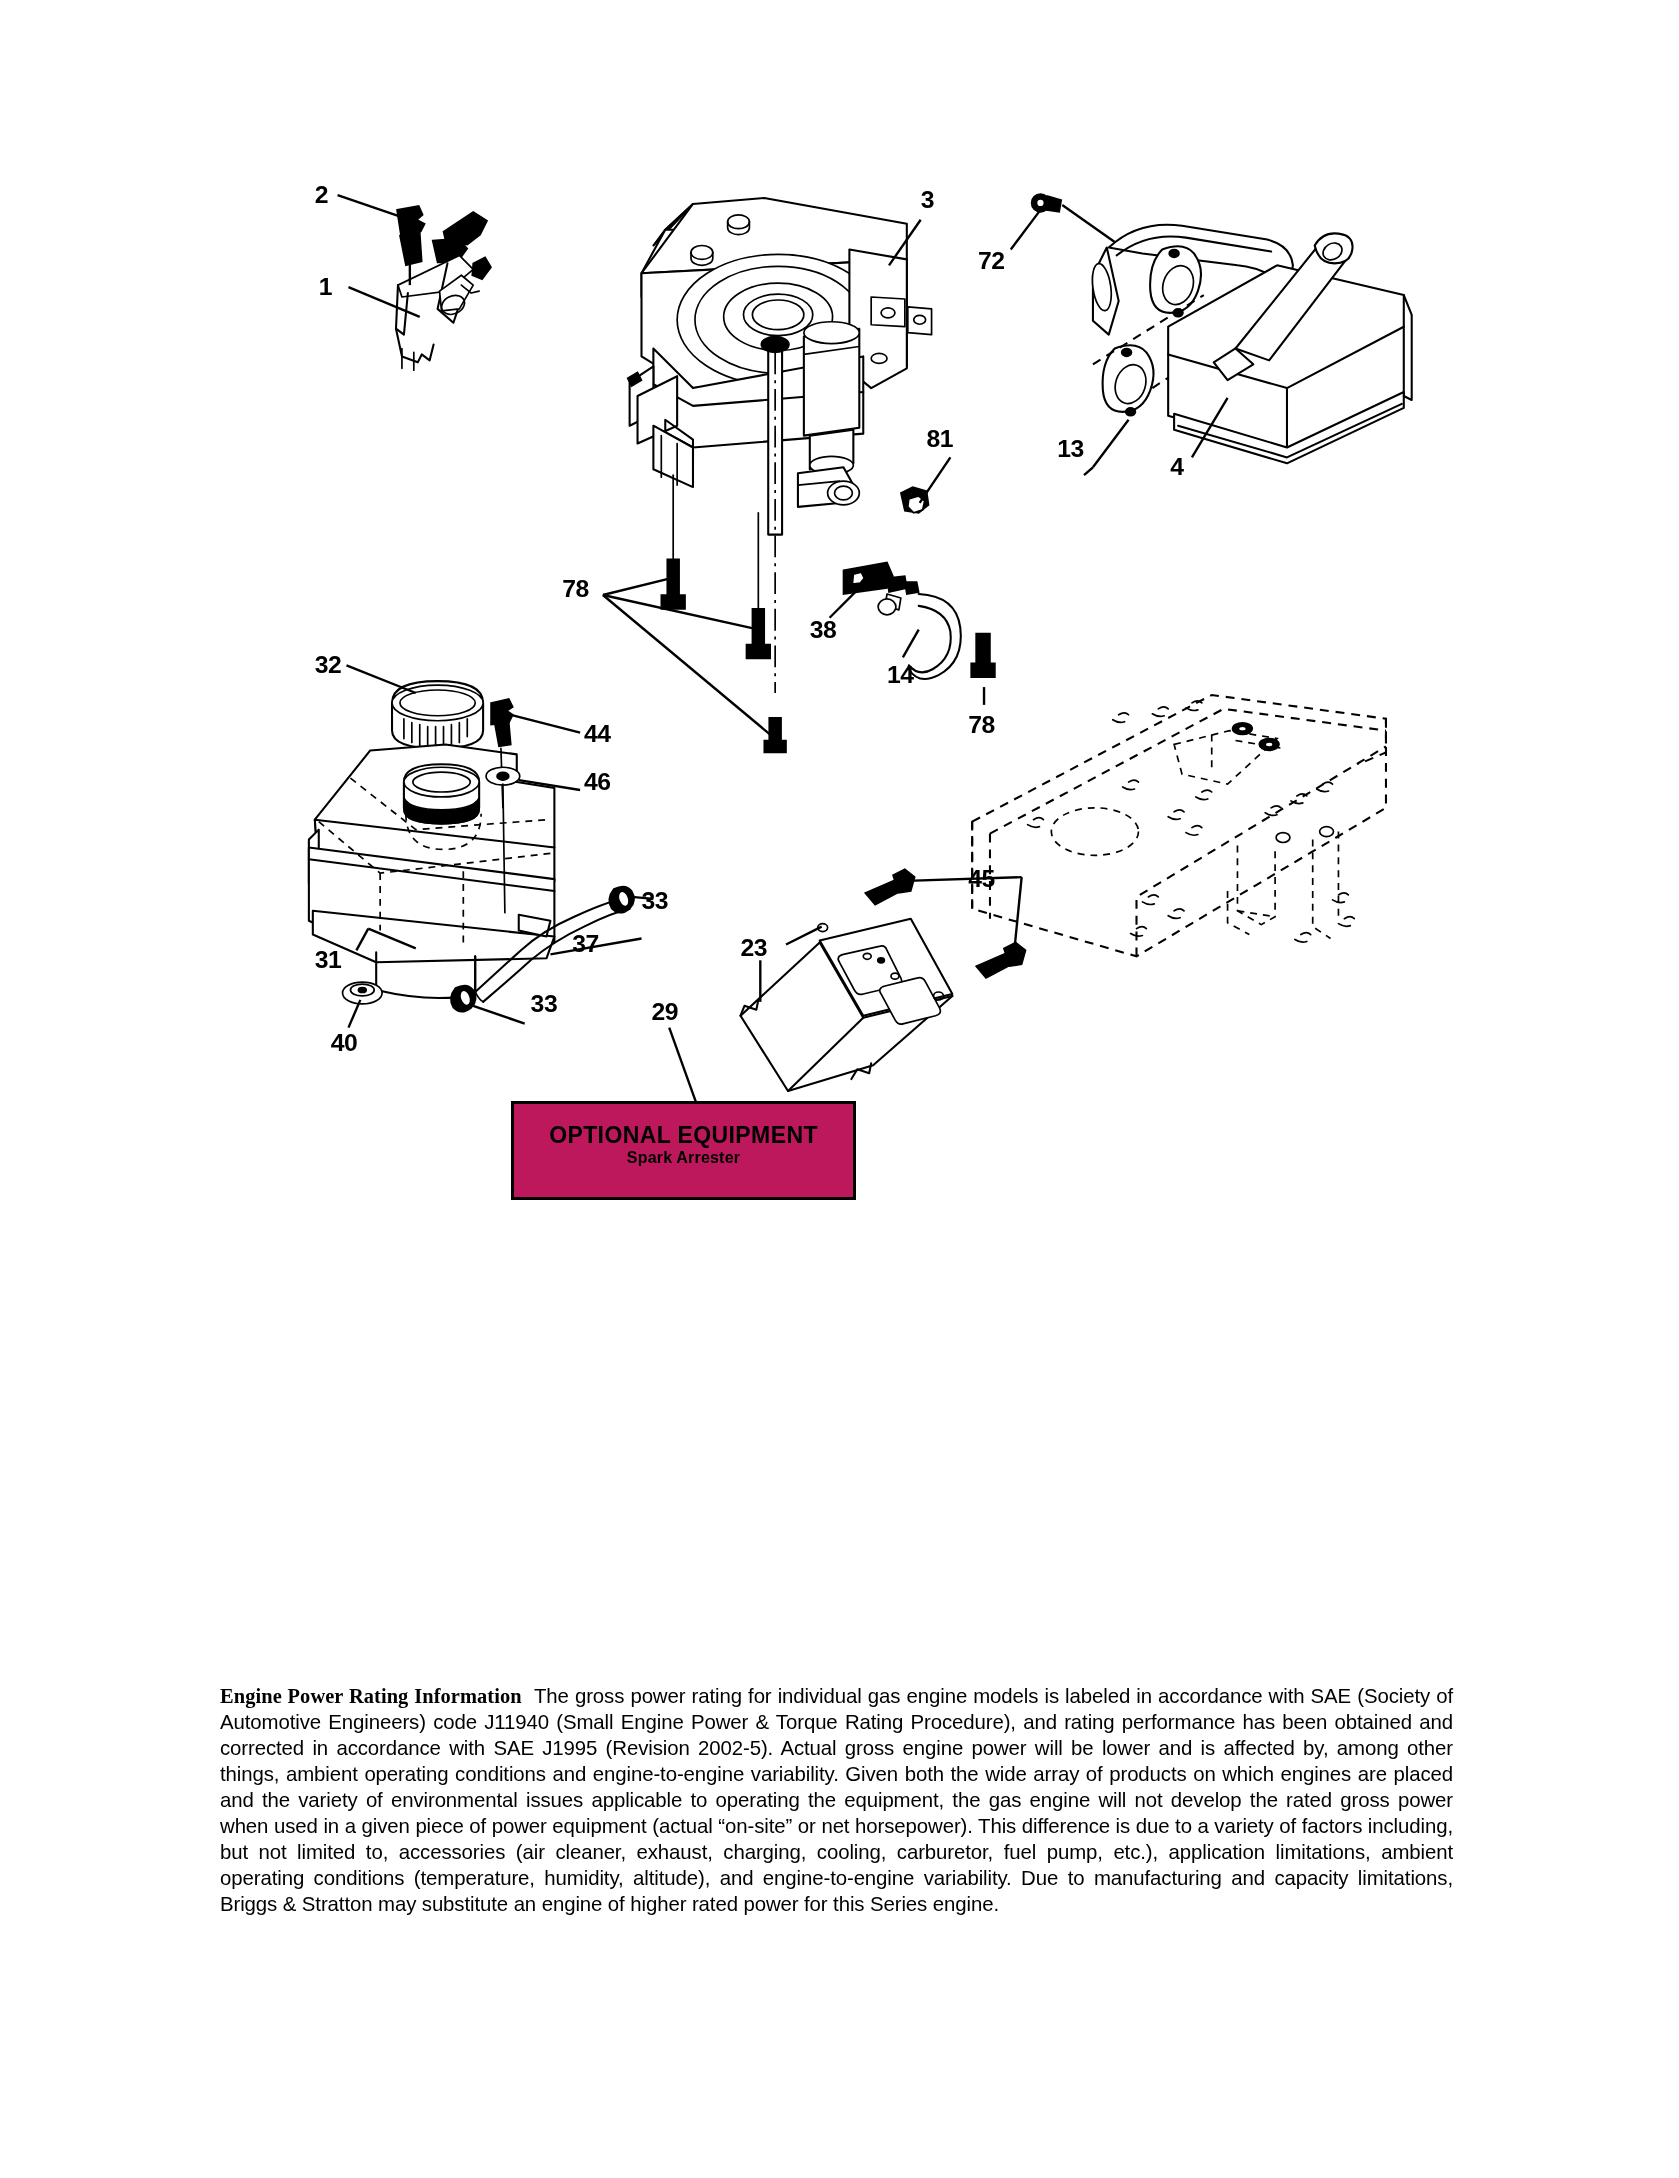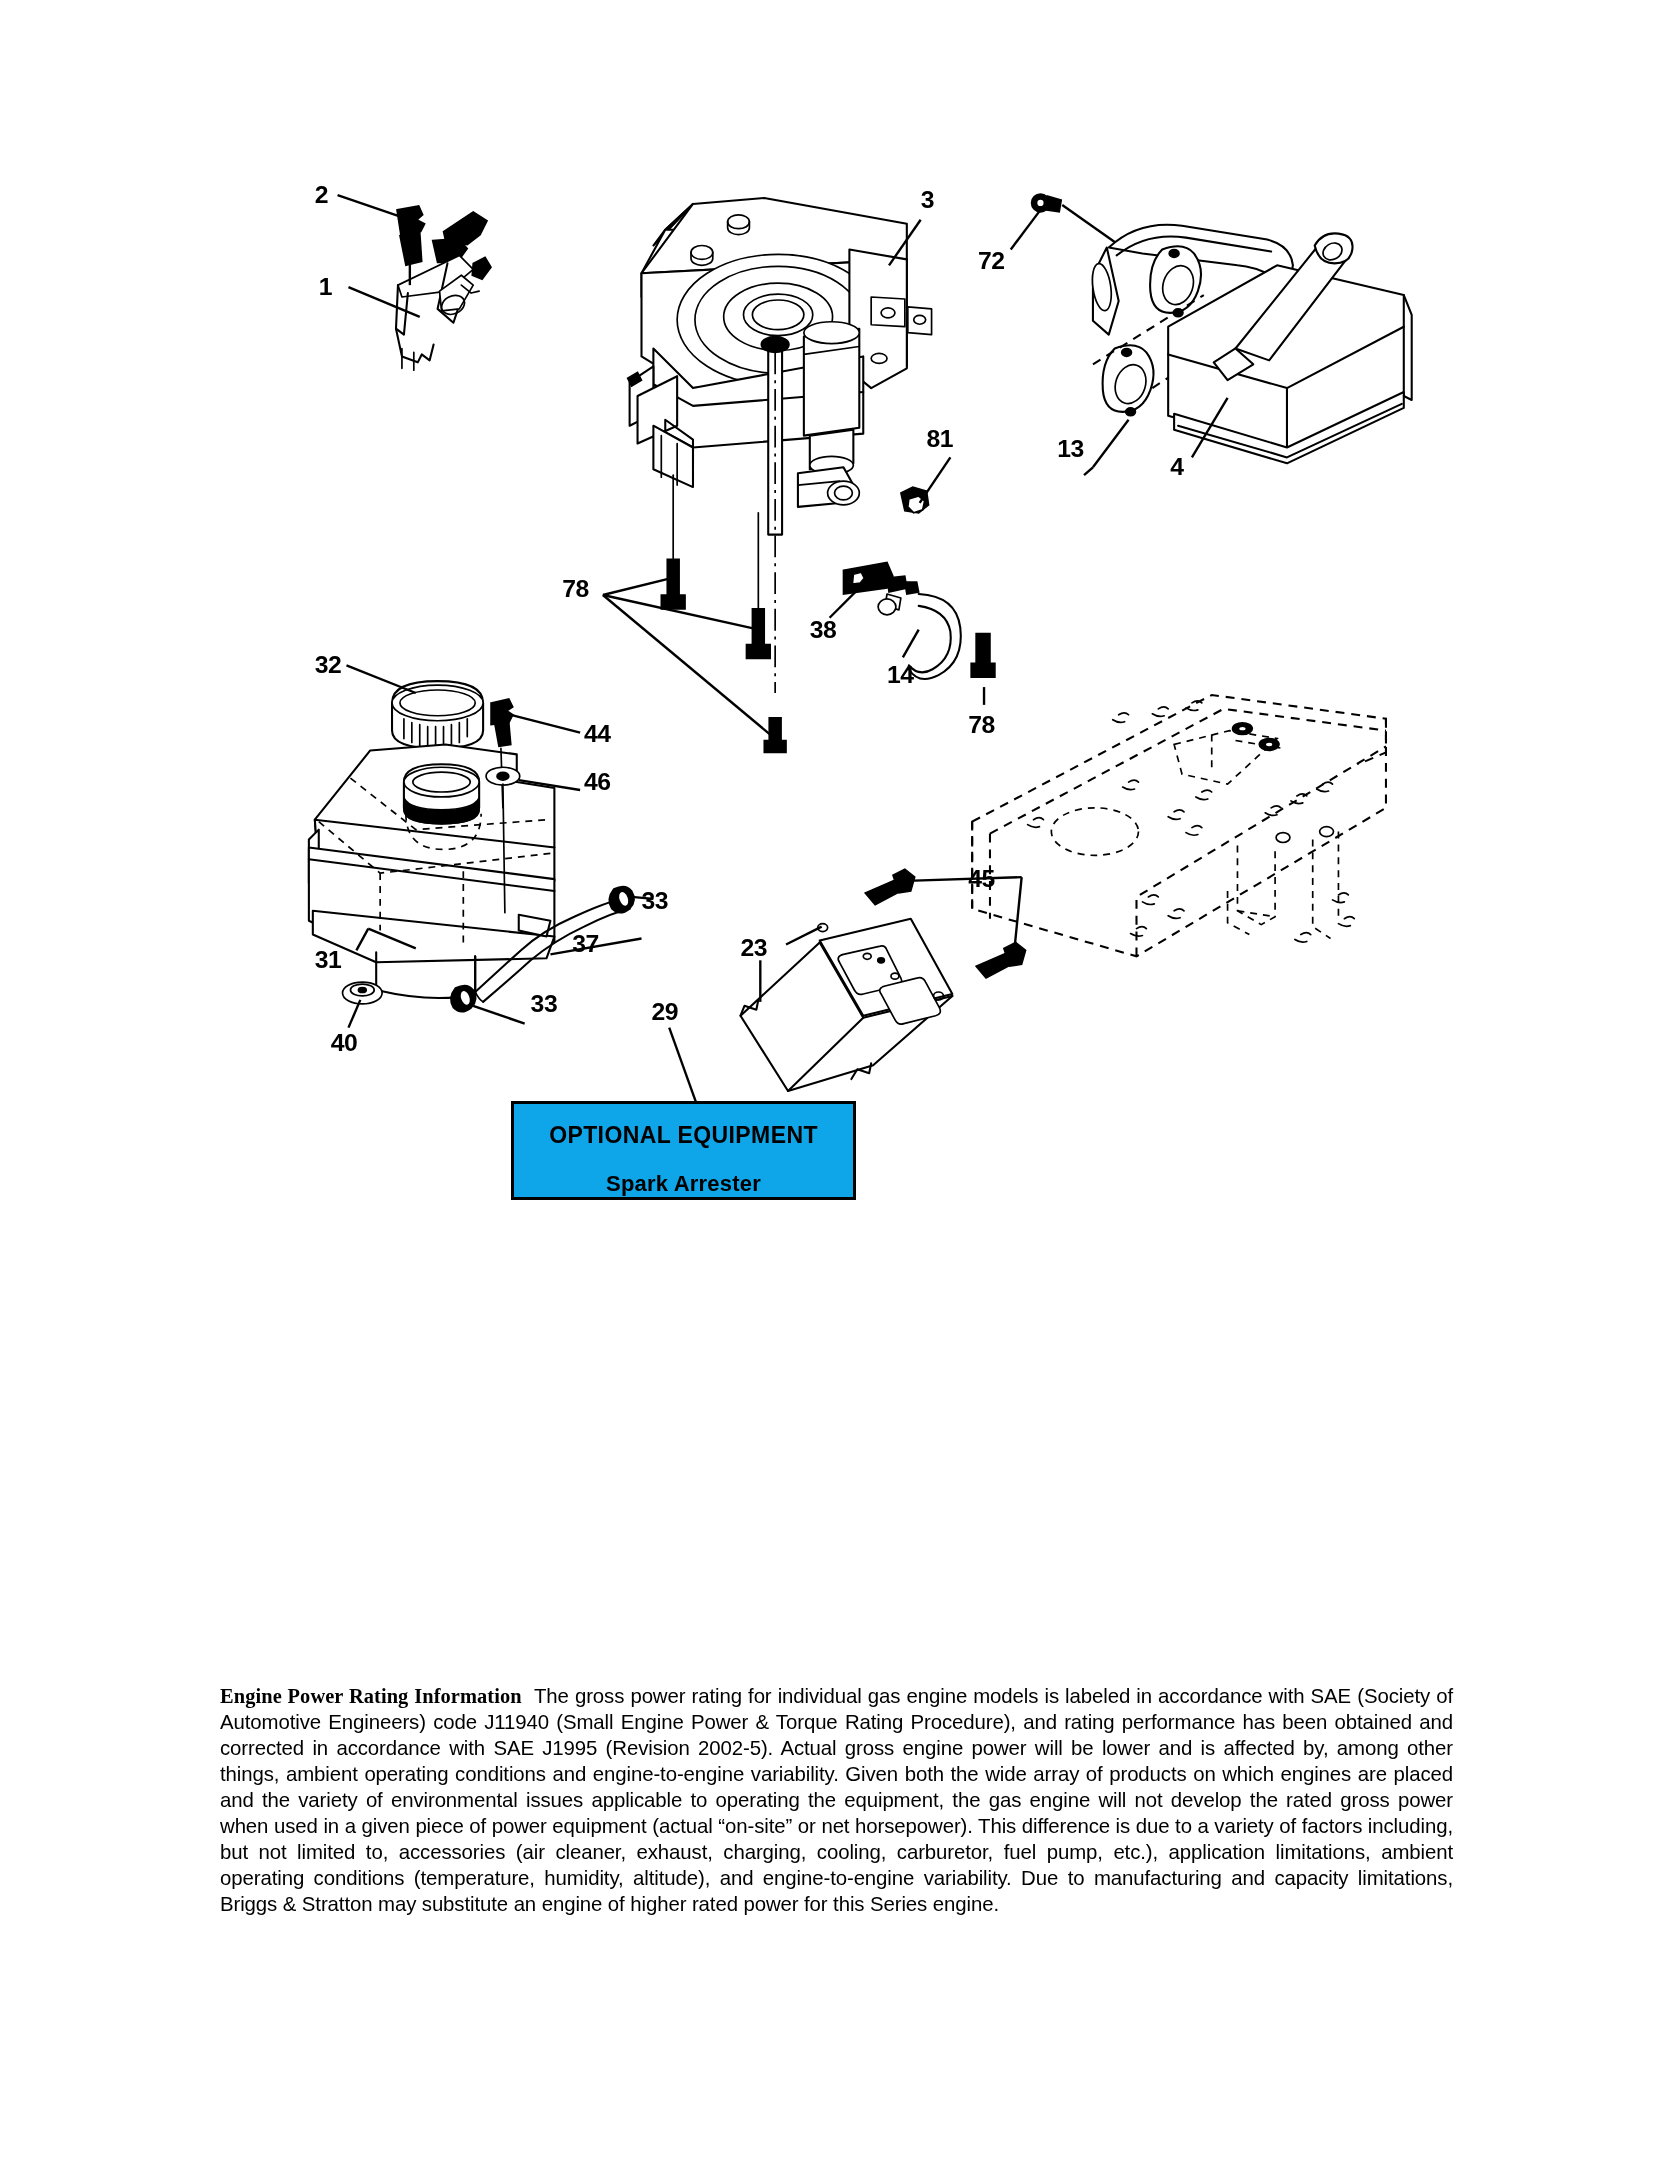--- a/index.html
+++ b/index.html
@@ -84,35 +84,34 @@
   .whitefill-thin { fill: #fff; stroke: #000; stroke-width: 1.7; stroke-linejoin: round; }
 
   
   #optional-equipment-box {
     position: absolute;
     left: 511px;
     top: 1101px;
     width: 345px;
     height: 99px;
     border: 3px solid #000;
-    background: #0ea5e9;
+    background: #be185d;
     box-sizing: border-box;
     text-align: center;
   }
   #optional-equipment-box .oe-title {
     font-weight: bold;
     font-size: 23px;
     letter-spacing: 0.4px;
     margin-top: 18px;
   }
   #optional-equipment-box .oe-sub {
     font-weight: bold;
-    font-size: 22px;
+    font-size: 16px;
     letter-spacing: 0.2px;
-    margin-top: 22px;
   }
 
   
   #engine-power-note {
     position: absolute;
     left: 220px;
     top: 1683px;
     width: 1233px;
     font-size: 20.4px;
     line-height: 26px;

